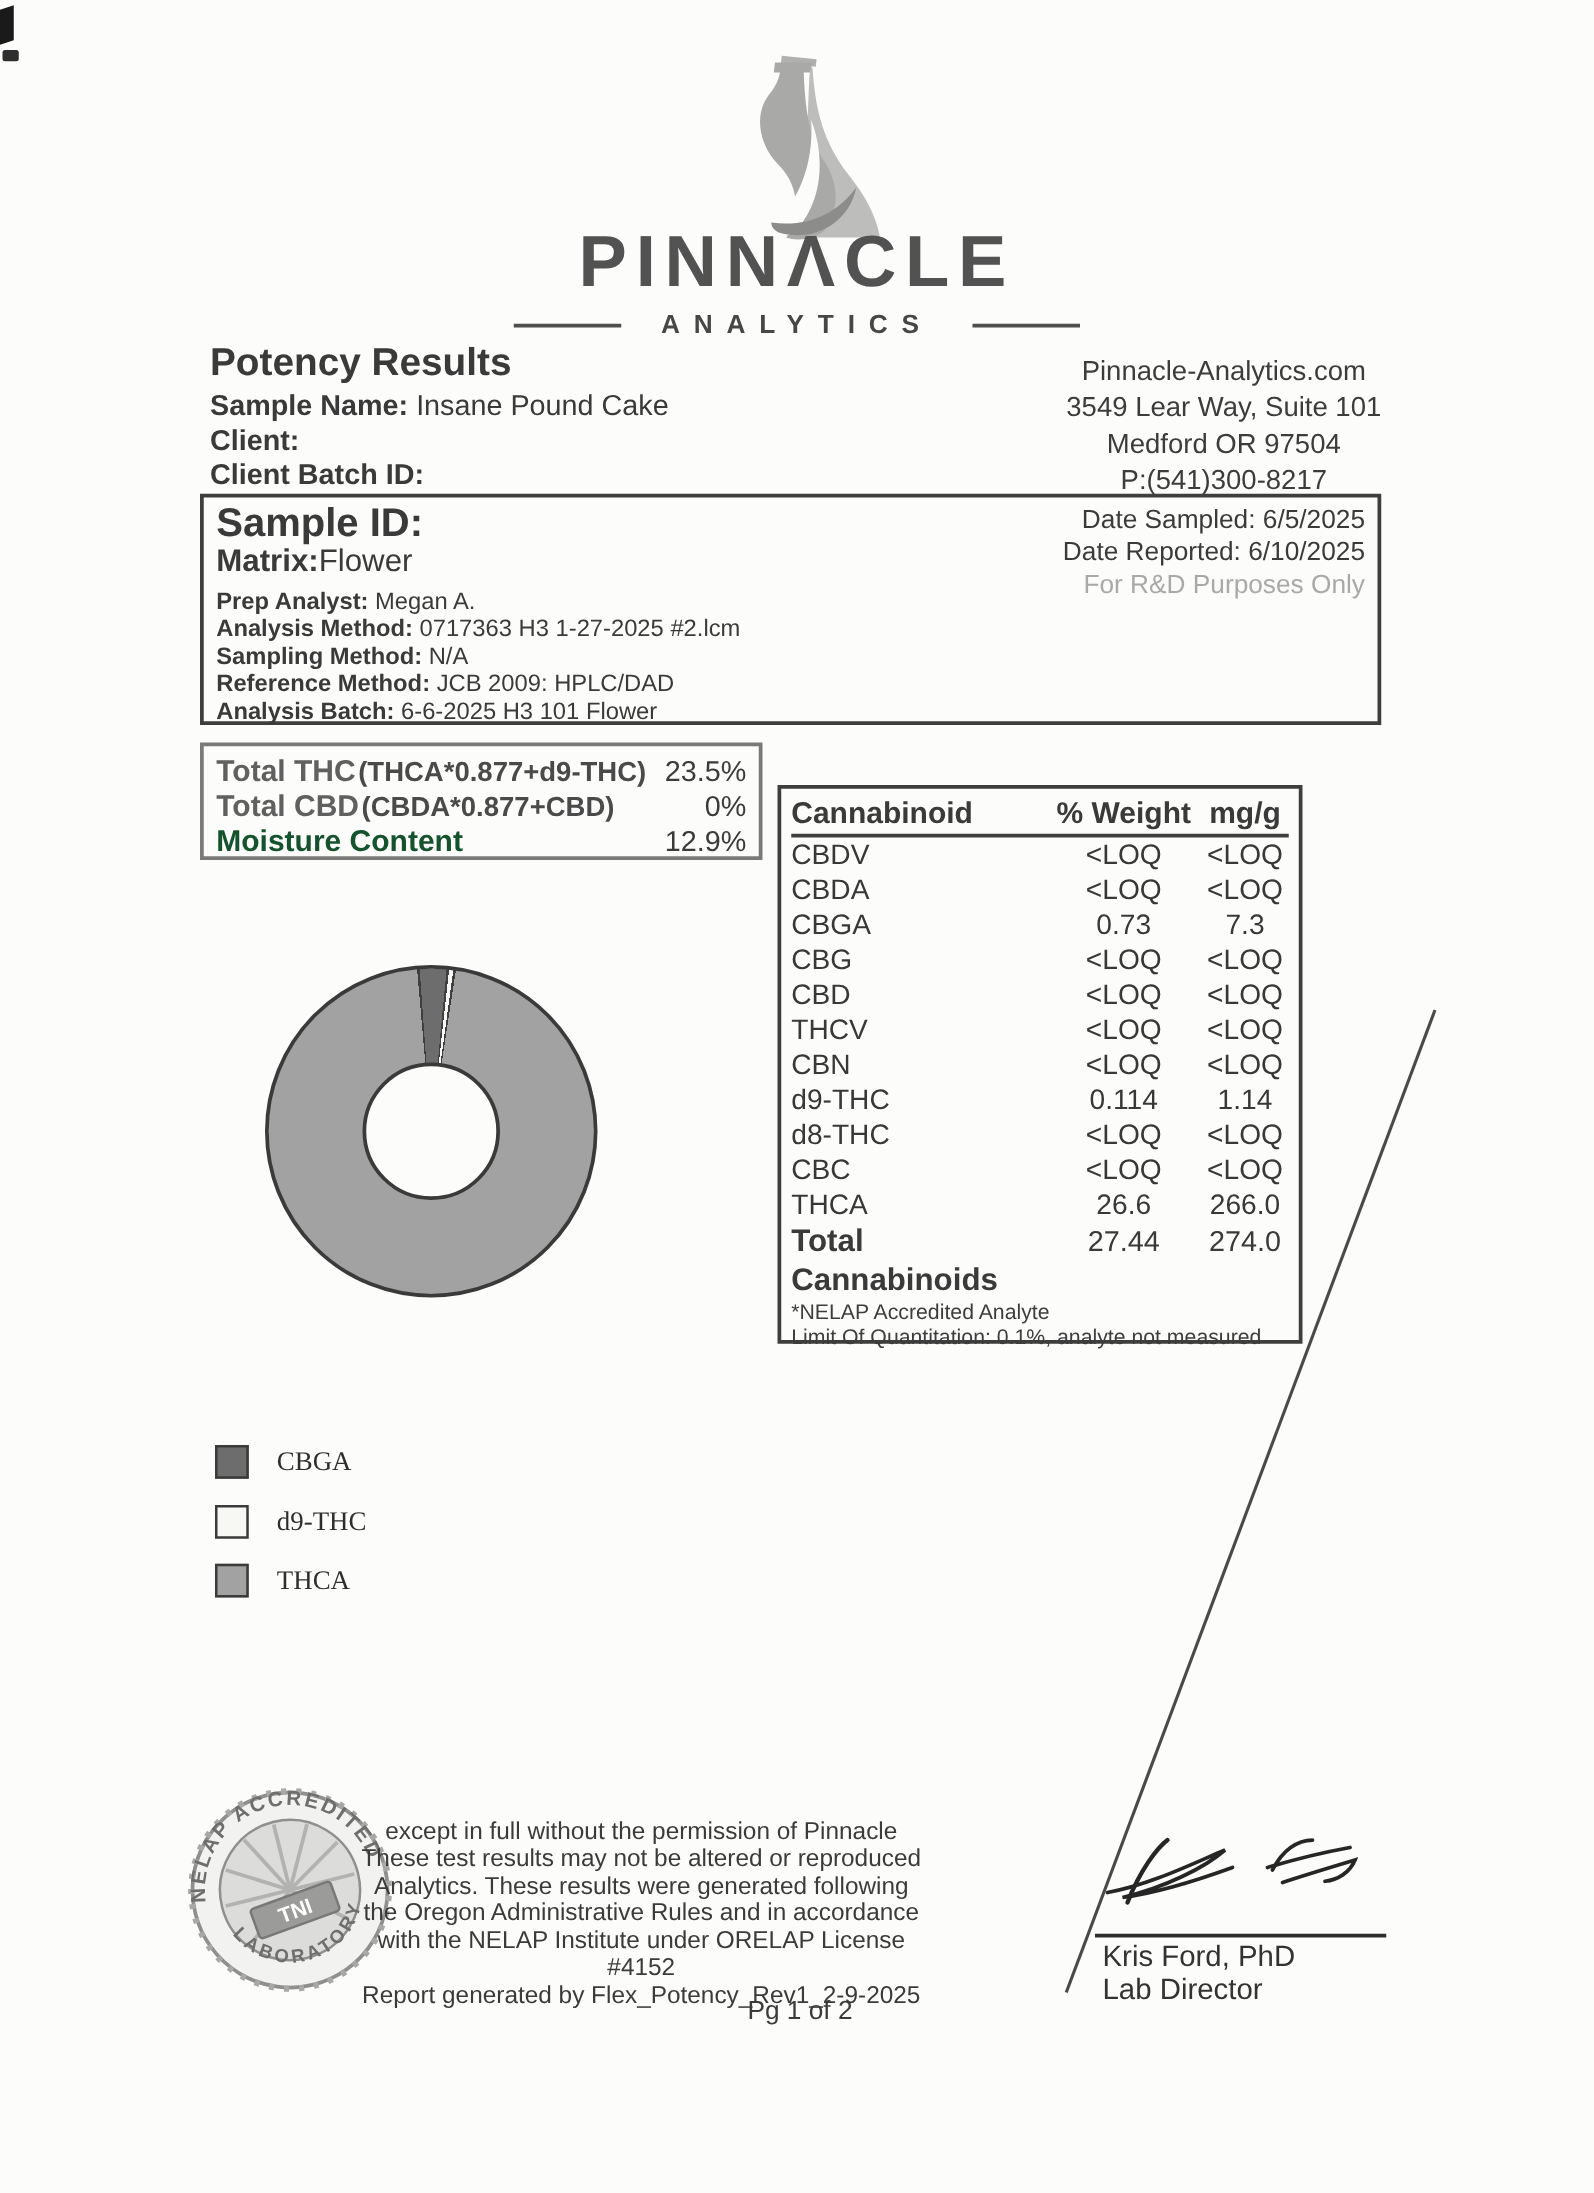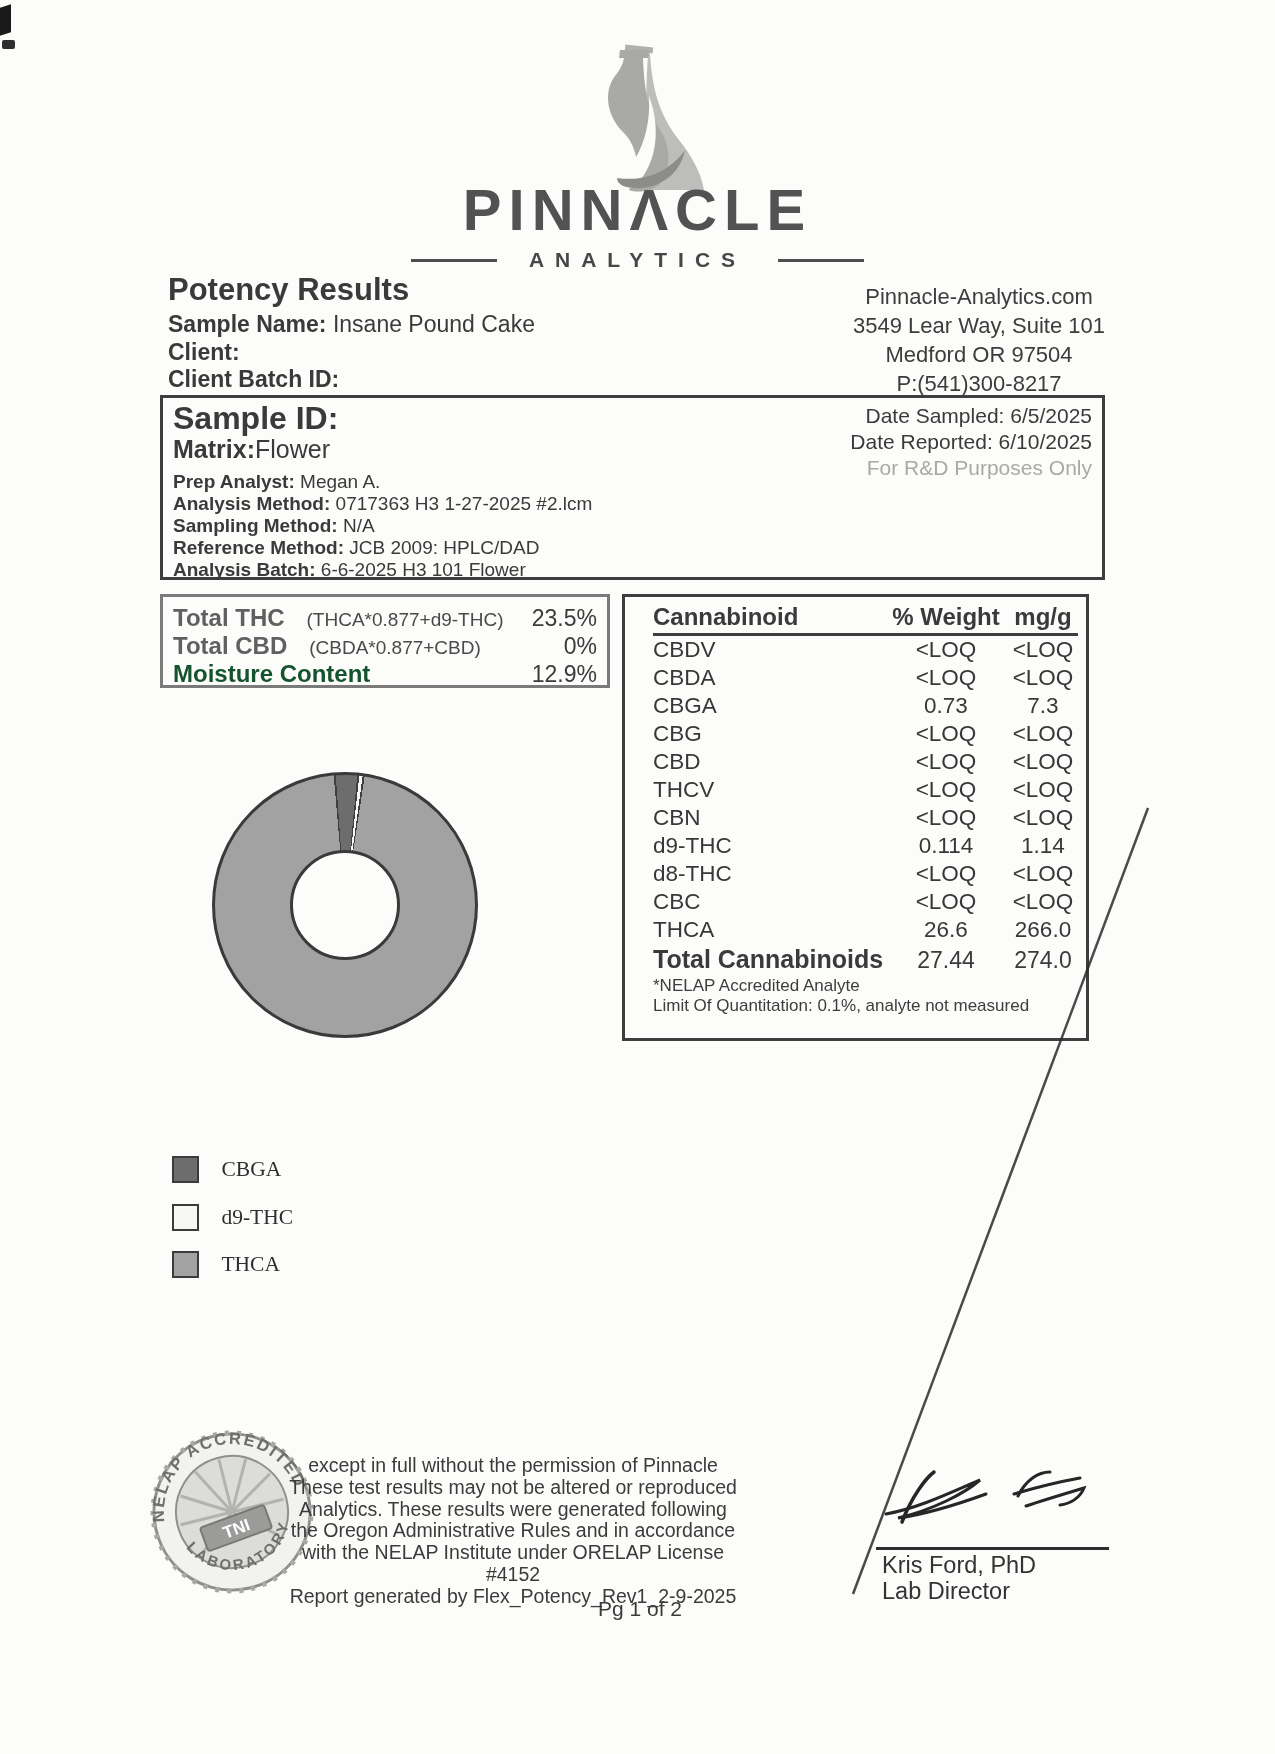--- a/index.html
+++ b/index.html
@@ -33,26 +33,26 @@
   .fields{left:10px;top:73px;font-size:19px;line-height:22px;}
   .dates{right:10px;top:5px;text-align:right;font-size:21px;line-height:26px;}
   .rd{color:#a9a9a7;}
 
   
   .totals-box{left:160px;top:594px;width:450px;height:94px;border:3px solid #7a7a7a;box-sizing:border-box;
               padding:7px 10px;display:flex;flex-direction:column;justify-content:space-between;}
   .trow2{display:flex;align-items:baseline;text-align:right;}
   .tlabel{font-size:24px;font-weight:800;color:#606060;}
   .tlabel.dark{color:#14532d;}
-  .tformula{font-size:19px;margin-left:22px;color:#4a4a4a;}
+  .tformula{font-size:22px;margin-left:2px;color:#4a4a4a;font-weight:bold;}
   .tvalue{margin-left:auto;font-size:23px;color:#3b3b3b;}
 
   
-  .cann-box{left:622px;top:594px;width:467px;height:447px;border:3px solid #3e3e3e;box-sizing:border-box;
-            padding:6px 8px 0 28px;}
+  .cann-box{left:622px;top:628px;width:420px;height:447px;border:3px solid #3e3e3e;box-sizing:border-box;
+            padding:6px 8px 0 8px;}
   .thead{display:flex;font-weight:800;font-size:24px;border-bottom:3px solid #3e3e3e;
          padding-bottom:2px;color:#3a3a3a;}
   .c1{flex:1;text-align:left;} .c2{width:124px;text-align:center;} .c3{width:70px;text-align:center;}
   .trow{display:flex;font-size:22.5px;line-height:28px;color:#383838;}
   .trow-total{display:flex;font-size:23px;line-height:31px;align-items:baseline;}
   .trow-total .c1{font-weight:800;font-size:25px;}
   .fn{font-size:17px;line-height:20px;color:#3d3d3d;}
 
   
   .donut-wrap{left:212px;top:772px;width:266px;height:266px;}

